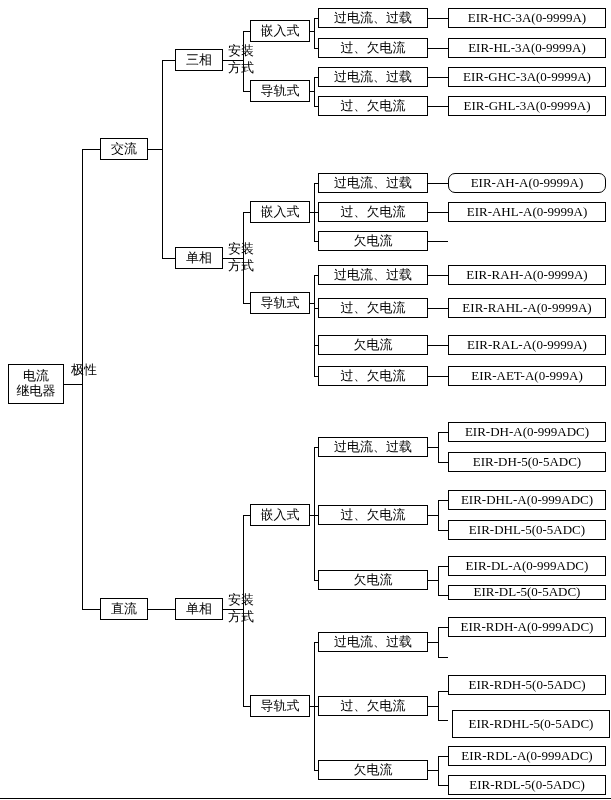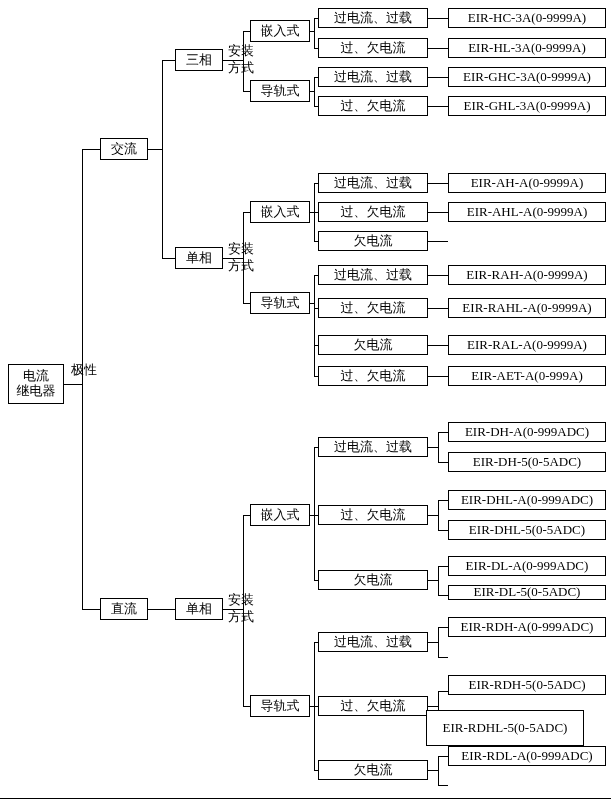--- a/index.html
+++ b/index.html
@@ -194,29 +194,30 @@
     <div class="node box" style="left: 318px; top: 437px; width: 110px; height: 20px;">过电流、过载</div>
     <div class="node box" style="left: 318px; top: 505px; width: 110px; height: 20px;">过、欠电流</div>
     <div class="node box" style="left: 318px; top: 570px; width: 110px; height: 20px;">欠电流</div>
     <div class="node box" style="left: 318px; top: 632px; width: 110px; height: 20px;">过电流、过载</div>
     <div class="node box" style="left: 318px; top: 696px; width: 110px; height: 20px;">过、欠电流</div>
     <div class="node box" style="left: 318px; top: 760px; width: 110px; height: 20px;">欠电流</div>
     <div class="node box" style="left: 448px; top: 8px; width: 158px; height: 20px;">EIR-HC-3A(0-9999A)</div>
     <div class="node box" style="left: 448px; top: 38px; width: 158px; height: 20px;">EIR-HL-3A(0-9999A)</div>
     <div class="node box" style="left: 448px; top: 67px; width: 158px; height: 20px;">EIR-GHC-3A(0-9999A)</div>
     <div class="node box" style="left: 448px; top: 96px; width: 158px; height: 20px;">EIR-GHL-3A(0-9999A)</div>
-    <div class="node box" style="left: 448px; top: 173px; width: 158px; height: 20px;">EIR-AH-A(0-9999A)</div>
+    <div class="node box" style="left: 448px; top: 173px; width: 158px; height: 20px; border-radius: 7px;">EIR-AH-A(0-9999A)</div>
     <div class="node box" style="left: 448px; top: 202px; width: 158px; height: 20px;">EIR-AHL-A(0-9999A)</div>
     <div class="node box" style="left: 448px; top: 265px; width: 158px; height: 20px;">EIR-RAH-A(0-9999A)</div>
     <div class="node box" style="left: 448px; top: 298px; width: 158px; height: 20px;">EIR-RAHL-A(0-9999A)</div>
     <div class="node box" style="left: 448px; top: 335px; width: 158px; height: 20px;">EIR-RAL-A(0-9999A)</div>
     <div class="node box" style="left: 448px; top: 366px; width: 158px; height: 20px;">EIR-AET-A(0-999A)</div>
     <div class="node box" style="left: 448px; top: 422px; width: 158px; height: 20px;">EIR-DH-A(0-999ADC)</div>
     <div class="node box" style="left: 448px; top: 452px; width: 158px; height: 20px;">EIR-DH-5(0-5ADC)</div>
     <div class="node box" style="left: 448px; top: 490px; width: 158px; height: 20px;">EIR-DHL-A(0-999ADC)</div>
     <div class="node box" style="left: 448px; top: 520px; width: 158px; height: 20px;">EIR-DHL-5(0-5ADC)</div>
     <div class="node box" style="left: 448px; top: 556px; width: 158px; height: 20px;">EIR-DL-A(0-999ADC)</div>
     <div class="node box" style="left: 448px; top: 585px; width: 158px; height: 15px;">EIR-DL-5(0-5ADC)</div>
     <div class="node box" style="left: 448px; top: 617px; width: 158px; height: 20px;">EIR-RDH-A(0-999ADC)</div>
     <div class="node box" style="left: 448px; top: 647px; width: 158px; height: 20px; margin-top: 28px;">EIR-RDH-5(0-5ADC)</div>
-    <div class="node box" style="left: 426px; top: 710px; width: 158px; height: 36px;">EIR-RDHL-5(0-5ADC)</div>
+    <div class="node box" style="left: 452px; top: 710px; width: 158px; height: 28px;">EIR-RDHL-5(0-5ADC)</div>
     <div class="node box" style="left: 448px; top: 746px; width: 158px; height: 20px;">EIR-RDL-A(0-999ADC)</div>
+    <div class="node box" style="left: 448px; top: 775px; width: 158px; height: 20px;">EIR-RDL-5(0-5ADC)</div>
   </div>
 
 </body></html>

